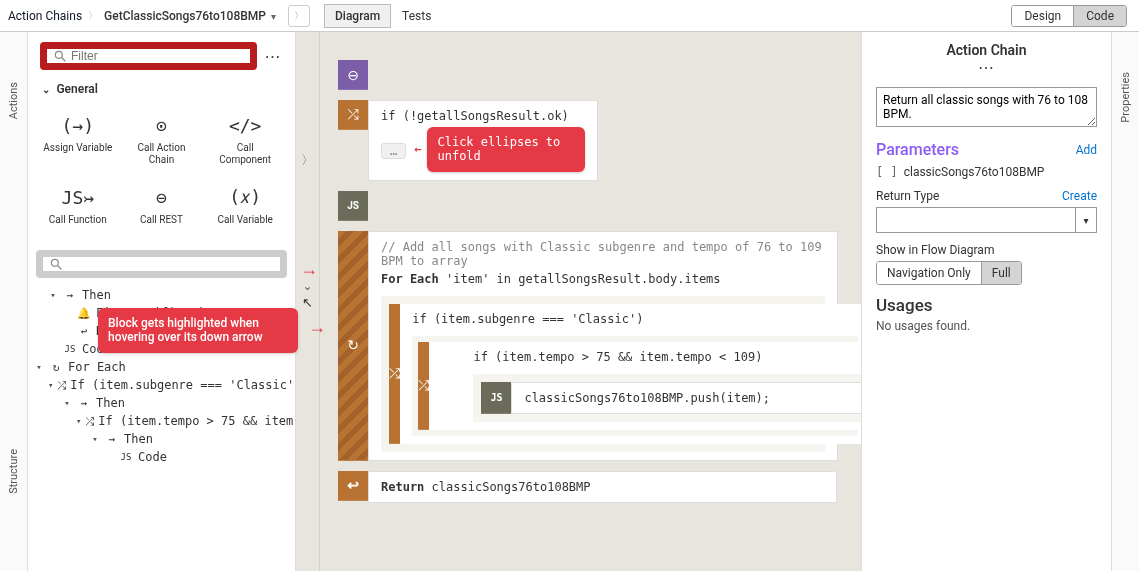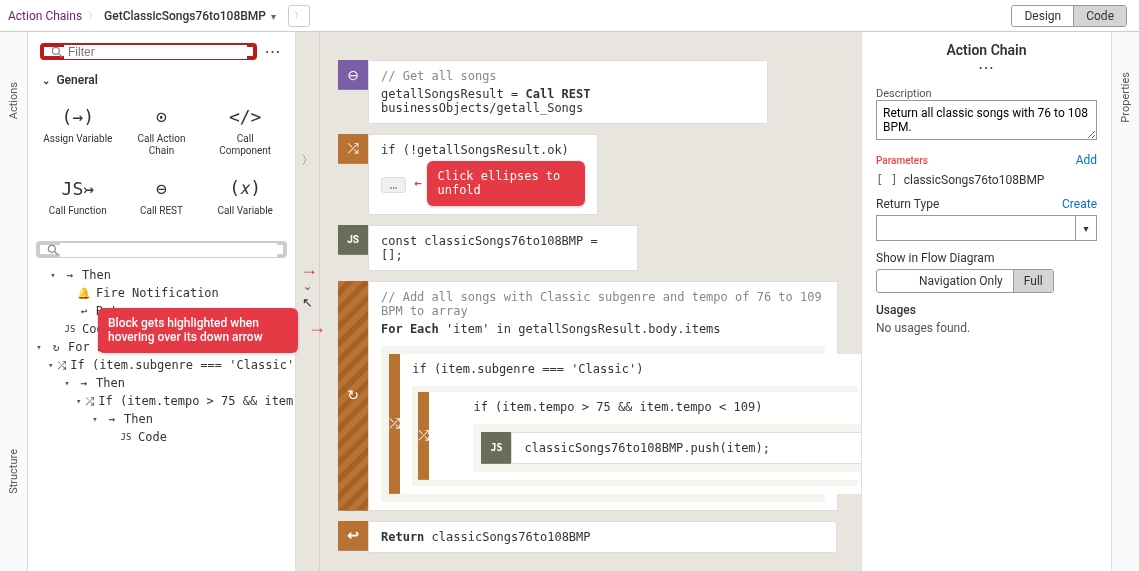--- a/index.html
+++ b/index.html
@@ -1,20 +1,20 @@
 <!DOCTYPE html>
 <html><head>
 <meta charset="utf-8">
 <style>
   * { box-sizing: border-box; margin: 0; padding: 0; }
   body { font-family: -apple-system, BlinkMacSystemFont, "Segoe UI", Roboto, Arial, sans-serif; font-size: 13px; color: #333; background: #fff; overflow: hidden; width: 1139px; height: 571px; }
   
   
   .topbar { display: flex; align-items: center; height: 32px; border-bottom: 1px solid #ccc; padding: 0 8px; gap: 6px; }
-  .bc-item { color: #701a75; font-size: 12px; cursor: pointer; }
+  .bc-item { color: #0f172a; font-size: 12px; cursor: pointer; }
   .bc-sep { color: #999; font-size: 10px; }
   .bc-current { color: #333; font-size: 12px; font-weight: 500; }
   .dd-caret { font-size: 10px; color: #666; margin-left: 2px; }
   .nav-btn { border: 1px solid #ccc; border-radius: 3px; width: 22px; height: 22px; display: flex; align-items: center; justify-content: center; background: #fff; font-size: 10px; color: #888; margin-left: 6px; }
   .tab-group { display: flex; margin-left: 8px; }
   .tab-btn { border: 1px solid #bbb; background: #fff; padding: 3px 10px; font-size: 12px; height: 24px; display: flex; align-items: center; }
   .tab-btn.active { background: #f0f0f0; font-weight: 500; }
   .tab-btn.plain { border-color: transparent; }
   .spacer { flex: 1; }
   .seg { display: flex; border: 1px solid #999; border-radius: 3px; overflow: hidden; margin-right: 4px; }
@@ -25,21 +25,21 @@
   
   .main { display: flex; height: calc(571px - 32px); }
 
   
   .vrail { width: 28px; border-right: 1px solid #ddd; display: flex; flex-direction: column; align-items: center; gap: 50px; padding-top: 50px; background: #fafafa; }
   .vrail-label { writing-mode: vertical-rl; transform: rotate(180deg); font-size: 11px; color: #555; }
 
   
   .left-panel { width: 268px; border-right: 1px solid #ddd; display: flex; flex-direction: column; background: #fff; position: relative; }
   .filter-row { display: flex; align-items: center; gap: 6px; padding: 10px 12px 6px; }
-  .filter-input-wrap { flex: 1; display: flex; align-items: center; border: 4px solid #b91c1c; border-radius: 4px; height: 17px; padding: 0 6px; }
+  .filter-input-wrap { flex: 1; display: flex; align-items: center; border: 7px solid #b91c1c; border-radius: 4px; height: 28px; padding: 0 6px; }
   .filter-input-wrap svg { flex-shrink: 0; }
   .filter-input { border: none; outline: none; flex: 1; font-size: 12px; padding-left: 4px; }
   .more-btn { font-size: 16px; color: #444; cursor: pointer; text-align: center; width: 20px; letter-spacing: 1px; }
   .section-head { display: flex; align-items: center; gap: 6px; padding: 6px 14px; font-size: 12px; font-weight: 600; }
   .chev { font-size: 10px; }
   
   .palette-grid { display: grid; grid-template-columns: repeat(3, 1fr); gap: 8px 0; padding: 6px 8px 12px; }
   .pal-item { display: flex; flex-direction: column; align-items: center; gap: 6px; padding: 6px 0; cursor: grab; }
   .pal-icon { font-size: 18px; color: #333; height: 22px; display: flex; align-items: center; justify-content: center; font-family: monospace; }
   .pal-label { font-size: 10px; color: #333; text-align: center; line-height: 1.2; max-width: 70px; }
@@ -92,21 +92,21 @@
   .req-star { color: #0572ce; font-size: 10px; }
   .rp-input { border: 1px solid #999; padding: 5px 6px; font-size: 12px; width: 100%; }
   .rp-textarea { border: 1px solid #999; padding: 5px 6px; font-size: 12px; width: 100%; min-height: 34px; resize: vertical; font-family: inherit; }
   .rp-row { display: flex; align-items: center; justify-content: space-between; }
   .link { color: #0572ce; font-size: 12px; cursor: pointer; }
   .param-item { display: flex; align-items: center; gap: 6px; font-size: 12px; }
   .brackets { color: #666; font-family: monospace; }
   .rp-select { display: flex; }
   .rp-select input { flex: 1; border: 1px solid #999; padding: 5px 6px; font-size: 12px; border-right: none; }
   .rp-select .dd { border: 1px solid #999; width: 22px; display: flex; align-items: center; justify-content: center; cursor: pointer; font-size: 10px; background: #fff; }
-  .seg.small { border-color: #999; padding-left: 32px; }
+  .seg.small { border-color: #999; }
   .seg.small .seg-btn { padding: 4px 10px; font-size: 12px; }
   
   .right-rail { width: 28px; border-left: 1px solid #ddd; display: flex; flex-direction: column; align-items: center; padding-top: 40px; background: #fafafa; }
   
   .red-arrow { color: #e63946; font-weight: bold; }
 
   
   .block-row.foreach { position: relative; }
   .block-row.foreach .block-body { width: 470px; }
   .block-row.foreach .block-handles { align-self: stretch; }
@@ -118,20 +118,24 @@
 <body>
 
 <div class="topbar">
   <span class="bc-item">Action Chains</span>
   <span class="bc-sep">〉</span>
   <span class="bc-current">
     <span>GetClassicSongs76to108BMP</span>
     <span class="dd-caret">▾</span>
   </span>
   <div class="nav-btn">〉</div>
+  <div class="tab-group">
+    <div class="tab-btn active">Diagram</div>
+    <div class="tab-btn plain">Tests</div>
+  </div>
   <div class="spacer"></div>
   <div class="seg">
     <div class="seg-btn">Design</div>
     <div class="seg-btn active">Code</div>
   </div>
 </div>
 
 <div class="main">
 
   <div class="vrail">
@@ -255,47 +259,40 @@
       <span class="gutter-chev">⌄</span>
       <span class="cursor-img">↖</span>
     </div>
 
     <div style="margin-left:18px">
 
       <div class="block-row">
         <div class="block-handles">
             <div class="bh rest">⊖</div>
           </div>
-        <div class="block-body" style="width:400px">
-          <div class="code-cmt">// Get all songs</div>
-          <div><span>getallSongsResult = </span><span class="code-kw">Call REST</span><span> businessObjects/getall_Songs</span></div>
-        </div>
       </div>
 
       <div class="block-row">
         <div class="block-handles">
             <div class="bh if">⤮</div>
           </div>
         <div class="block-body" style="width:230px">
           <div>if (!getallSongsResult.ok)</div>
           <div style="display:flex;align-items:center;">
             <span class="code-ellipsis">…</span>
             <span class="red-arrow">←</span>
             <span class="callout" style="position:static;display:inline-block;margin-left:6px;">Click ellipses to unfold</span>
           </div>
         </div>
       </div>
 
       <div class="block-row">
         <div class="block-handles">
             <div class="bh js">JS</div>
           </div>
-        <div class="block-body" style="width:270px">
-          <div>const classicSongs76to108BMP = [];</div>
-        </div>
       </div>
 
       <div class="block-row foreach">
         <div class="block-handles">
             <div class="bh for">↻</div>
           </div>
         <div class="block-body">
           <div class="code-cmt">// Add all songs with Classic subgenre and tempo of 76 to 109 BPM to array</div>
           <div><span class="code-kw">For Each</span><span> 'item' in getallSongsResult.body.items</span></div>
 
@@ -330,26 +327,25 @@
       </div>
     </div>
   </div>
 
   <div class="right-panel">
     <div class="rp-head">
       <span class="rp-title">Action Chain</span>
       <span class="more-btn">⋯</span>
     </div>
     <div>
-      <div class="rp-label">Description</div>
       <textarea class="rp-textarea" style="">Return all classic songs with 76 to 108 BPM.</textarea>
     </div>
     <div>
       <div class="rp-row">
-        <span class="rp-label" style="font-size:10px;font-weight:500;color:#ef4444">Parameters</span>
+        <span class="rp-label" style="font-size:16px;font-weight:500;color:#8b5cf6">Parameters</span>
         <span class="link">Add</span>
       </div>
       <div class="param-item" style="margin-top:6px">
         <span class="brackets">[ ]</span>
         <span>classicSongs76to108BMP</span>
       </div>
     </div>
     <div>
       <div class="rp-row">
         <span class="rp-label" style="font-size:12px;color:#333">Return Type</span>
@@ -361,21 +357,21 @@
       </div>
     </div>
     <div>
       <div class="rp-label" style="font-size:12px;color:#333">Show in Flow Diagram</div>
       <div class="seg small" style="margin-top:4px;width:max-content">
         <div class="seg-btn">Navigation Only</div>
         <div class="seg-btn active">Full</div>
       </div>
     </div>
     <div>
-      <div class="rp-label" style="font-size:12px;font-weight:500;color:#333">Usages</div>
+      <div class="rp-label" style="font-size:17px;font-weight:500;color:#333">Usages</div>
       <div style="font-size:12px;color:#555;margin-top:4px">No usages found.</div>
     </div>
   </div>
 
   <div class="right-rail">
     <span class="vrail-label">Properties</span>
   </div>
 </div>
 
 </body></html>

